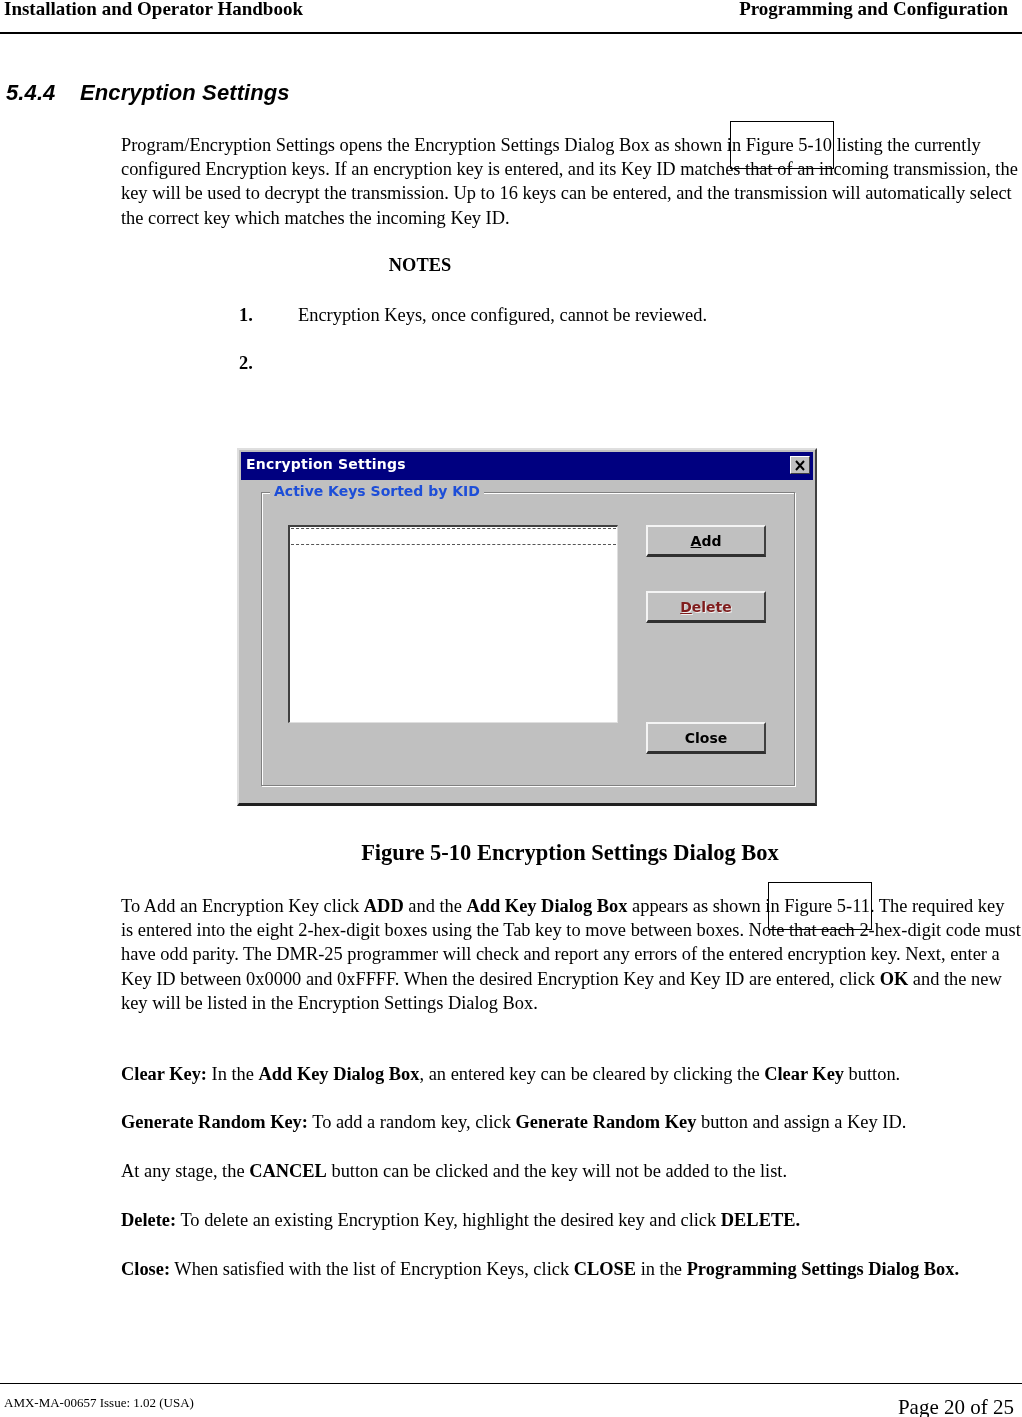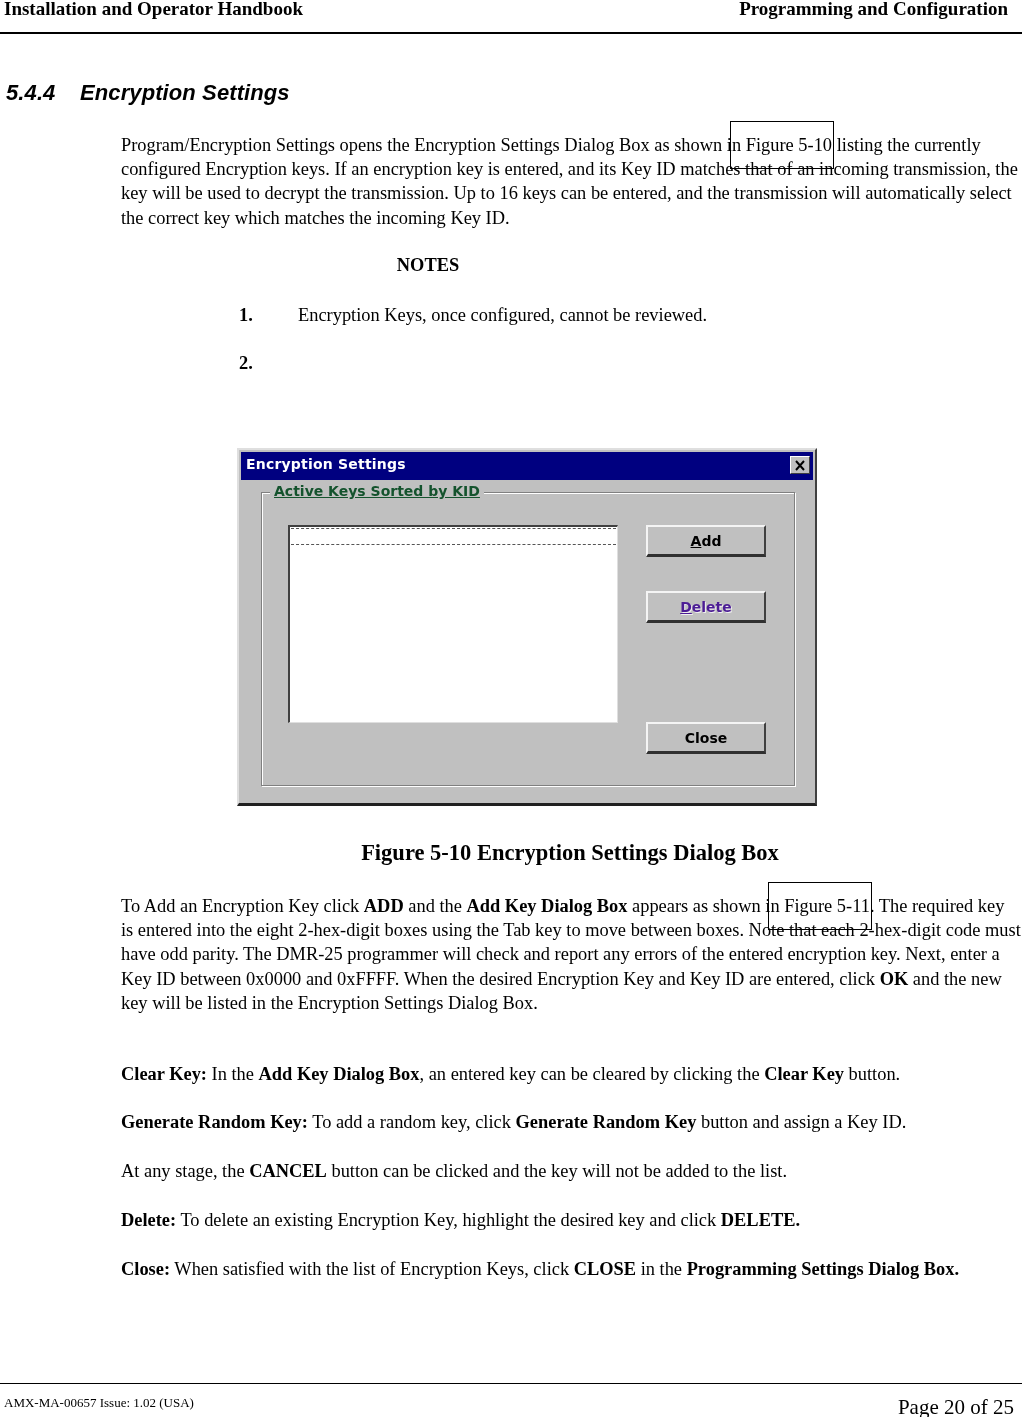--- a/index.html
+++ b/index.html
@@ -11,50 +11,50 @@
     
     .hdr { top: 0; left: 0; right: 0; height: 32px; border-bottom: 2px solid #000; }
     .hdr-left { left: 4px; top: -2px; font-weight: bold; font-size: 19px; }
     .hdr-right { right: 14px; top: -2px; font-weight: bold; font-size: 19px; }
     
     .sec { left: 6px; top: 80px; font-family: "Liberation Sans", "DejaVu Sans", sans-serif;
       font-style: italic; font-weight: bold; font-size: 22px; letter-spacing: 0.1px; }
     .sec .num { display: inline-block; width: 74px; }
     .para { left: 121px; width: 900px; font-size: 18.4px; line-height: 24.2px; }
     .fig-ref { border: 1.5px solid #000; padding: 13px 1px; margin: 0 -2px; }
-    .notes-title { left: 8px; width: 840px; top: 255px; text-align: center; font-weight: bold; font-size: 18.4px; }
+    .notes-title { left: 0; width: 840px; top: 255px; text-align: center; font-weight: bold; font-size: 18.4px; }
     .note { left: 239px; width: 540px; font-size: 18.4px; line-height: 24.2px; }
     .note .n { position: absolute; left: 0; font-weight: bold; }
     .note .t { margin-left: 59px; display: block; }
     
     .dlg { left: 237px; top: 448px; width: 580px; height: 358px; background: #c0c0c0;
       box-sizing: border-box; border-top: 2px solid #dfdfdf; border-left: 2px solid #dfdfdf;
       border-right: 2px solid #404040; border-bottom: 3px solid #202020; }
     .titlebar { position: absolute; left: 2px; top: 2px; right: 2px; height: 28px; background: #000080; }
     .title-text { position: absolute; left: 5px; top: 4px; color: #fff; font-family: "DejaVu Sans", sans-serif;
       font-weight: bold; font-size: 14px; letter-spacing: 0.2px; }
     .close-btn { position: absolute; right: 3px; top: 4px; width: 20px; height: 18px; background: #c0c0c0;
       box-sizing: border-box; border-top: 1px solid #fff; border-left: 1px solid #fff;
       border-right: 1px solid #404040; border-bottom: 1px solid #404040;
       display: flex; align-items: center; justify-content: center; }
     .groupbox { position: absolute; left: 22px; top: 42px; width: 532px; height: 292px;
       border: 1px solid #808080; box-shadow: 1px 1px 0 #ffffff inset, 1px 1px 0 #ffffff; }
     .group-label { position: absolute; left: 8px; top: -10px; background: #c0c0c0; padding: 0 4px;
-      font-family: "DejaVu Sans", sans-serif; font-weight: bold; font-size: 14px; color: #14532d; text-decoration: underline; }
+      font-family: "DejaVu Sans", sans-serif; font-weight: bold; font-size: 14px; color: #1d4ed8; }
     .listbox { position: absolute; left: 26px; top: 32px; width: 330px; height: 198px; background: #fff;
       box-sizing: border-box; border-top: 2px solid #404040; border-left: 2px solid #404040;
       border-right: 1px solid #dfdfdf; border-bottom: 1px solid #dfdfdf; }
     .list-focus { position: absolute; left: 1px; top: 1px; right: 1px; height: 15px;
       border-top: 1px dashed #555; border-bottom: 1px dashed #555; }
     .w95btn { position: absolute; width: 120px; height: 32px; background: #c0c0c0; box-sizing: border-box;
       border-top: 2px solid #f4f4f4; border-left: 2px solid #f4f4f4;
       border-right: 2px solid #404040; border-bottom: 3px solid #303030;
       font-family: "DejaVu Sans", sans-serif; font-weight: bold; font-size: 14px; text-align: center;
       line-height: 26px; cursor: pointer; padding: 0; }
-    .w95btn.disabled { color: #4c1d95; text-shadow: 1px 1px 0 #f0f0f0; }
+    .w95btn.disabled { color: #7f1d1d; text-shadow: 1px 1px 0 #f0f0f0; }
     .w95btn u { text-decoration: underline; }
     
     .caption { left: 0; width: 1140px; top: 840px; text-align: center; font-weight: bold; font-size: 22.5px; }
     
     .ftr-line { left: 0; right: 0; top: 1383px; border-top: 1.5px solid #000; }
     .ftr-left { left: 4px; top: 1395px; font-size: 13px; }
     .ftr-right { right: 8px; top: 1395px; font-size: 21px; }
     b { font-weight: bold; }
   </style>
 </head>

